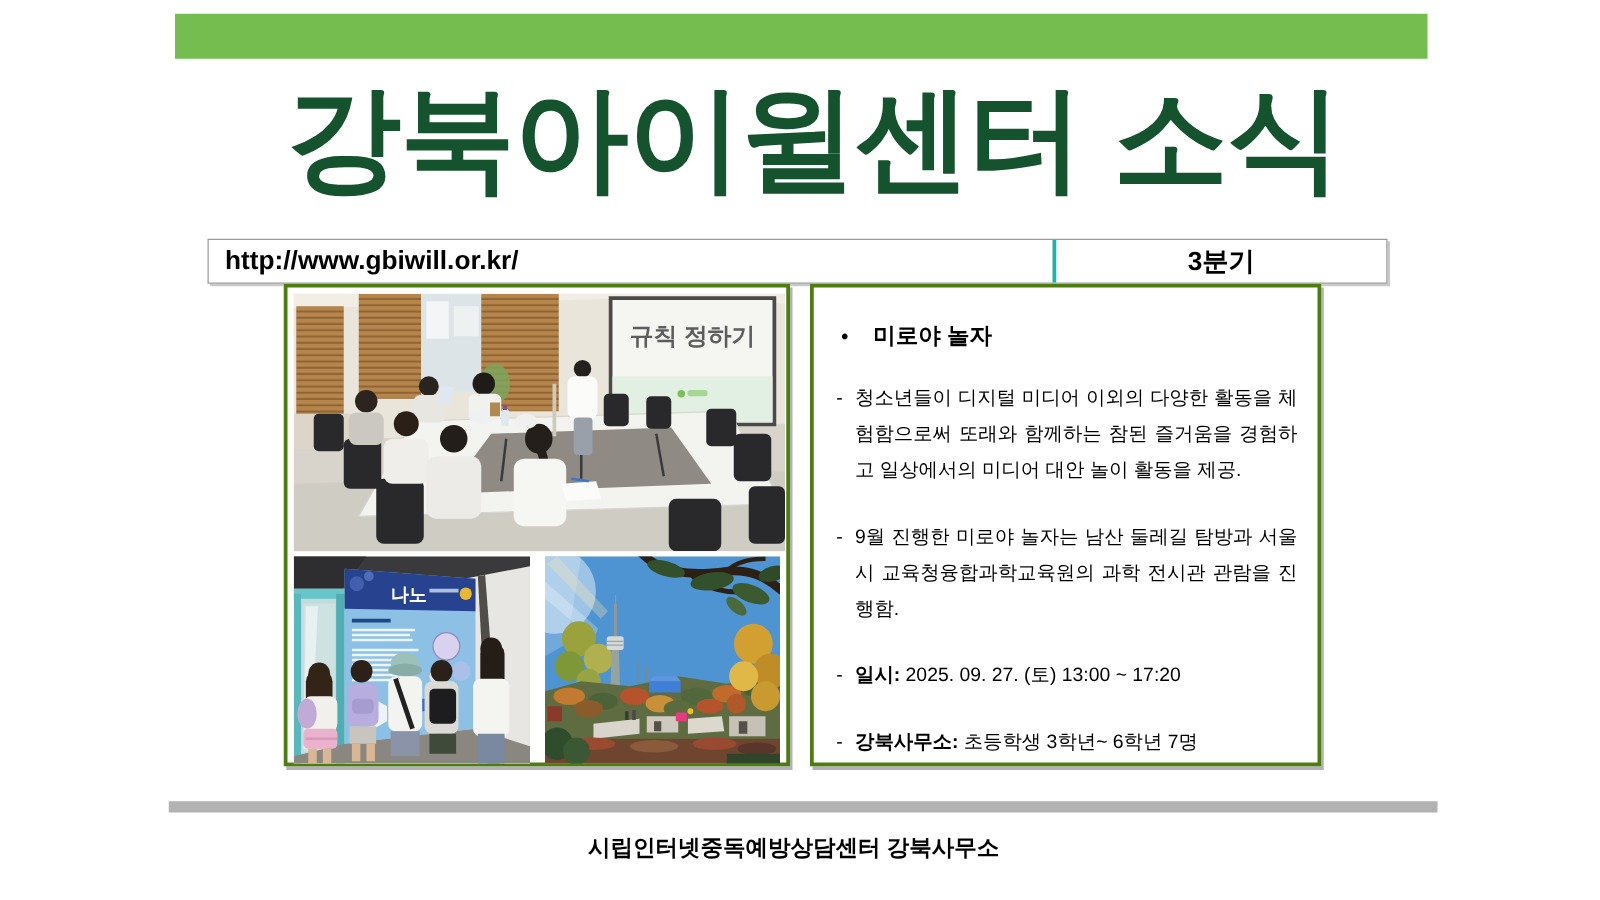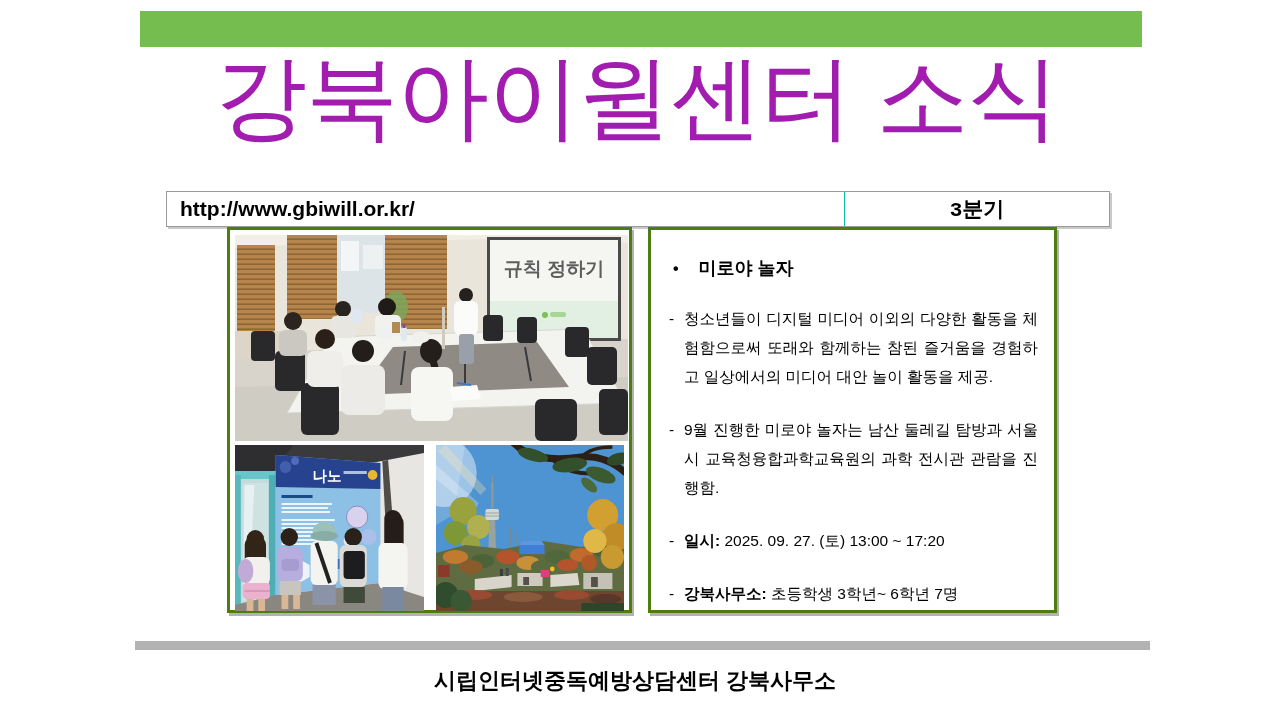--- a/index.html
+++ b/index.html
@@ -2,30 +2,30 @@
 <html><head>
 <meta charset="utf-8">
 <style>
   html,body{margin:0;padding:0;background:#ffffff;}
   .slide{
     position:relative;width:1280px;height:720px;overflow:hidden;background:#ffffff;
     font-family:"Liberation Sans","DejaVu Sans",sans-serif;color:#000;
   }
   .banner{position:absolute;left:140px;top:11px;width:1002px;height:36px;background:#76bd4f;}
   .title{
-    position:absolute;left:212px;top:40px;margin:3px;width:860px;
-    font-size:92px;font-weight:400;line-height:1.18;letter-spacing:-1px;color:#a21caf;
+    position:absolute;left:212px;top:40px;margin:17px;width:860px;
+    font-size:92px;font-weight:700;line-height:1.18;letter-spacing:-1px;color:#14532d;
   }
   .urlbar{
     position:absolute;left:166px;top:191px;width:944px;height:36px;box-sizing:border-box;
     border:1px solid #9a9a9a;box-shadow:2px 2px 0 #c9c9c9;background:#fff;
     display:flex;align-items:stretch;font-size:21px;font-weight:700;
   }
   .url-cell{flex:1;display:flex;align-items:center;padding-left:13px;}
-  .quarter-cell{width:264px;border-left:1px solid #14b8a6;display:flex;align-items:center;justify-content:center;font-family:Liberation Mono, monospace;}
+  .quarter-cell{width:264px;border-left:3px solid #14b8a6;display:flex;align-items:center;justify-content:center;}
   .panel{
     position:absolute;top:227px;box-sizing:border-box;background:#fff;
     border:3px solid #4d7c0f;box-shadow:2px 3px 0 #b2b2b2;
   }
   .photo-panel{left:227px;width:405px;height:386px;padding:5px;}
   .photo{overflow:hidden;background:#ddd;}
   .photo svg{display:block;width:100%;height:100%;}
   .photo-top{width:393px;height:206px;}
   .photo-row{display:flex;margin-top:4px;}
   .photo-bl{width:195px;height:166px;margin-right:12px;}
@@ -33,21 +33,21 @@
   .text-panel{left:648px;width:409px;height:386px;padding:26px 16px 0 16px;}
   .bullet-line{display:flex;align-items:baseline;font-size:18px;font-weight:700;}
   .bullet{margin:0 20px 0 6px;font-size:16px;}
   .items{margin-top:22px;}
   .item{position:relative;padding-left:17px;font-size:15.5px;line-height:29px;margin:0;}
   .dash{position:absolute;left:2px;top:0;}
   .item-text{display:block;text-align:justify;margin-top:24px;}
   .item-label{font-weight:700;}
   .item-label:empty{display:none;}
   .divider{position:absolute;left:135px;top:641px;width:1015px;height:9px;background:#b2b2b2;}
-  .footer{position:absolute;left:0;top:666px;width:1270px;text-align:center;font-size:22px;font-weight:700;}
+  .footer{position:absolute;left:0;top:666px;width:1270px;text-align:center;font-size:18px;font-weight:700;}
   svg text{font-family:"Liberation Sans","DejaVu Sans",sans-serif;}
 </style>
 </head>
 <body>
 
 <div class="slide">
 
   <div class="banner"></div>
 
   <h1 class="title">강북아이윌센터 소식</h1>

